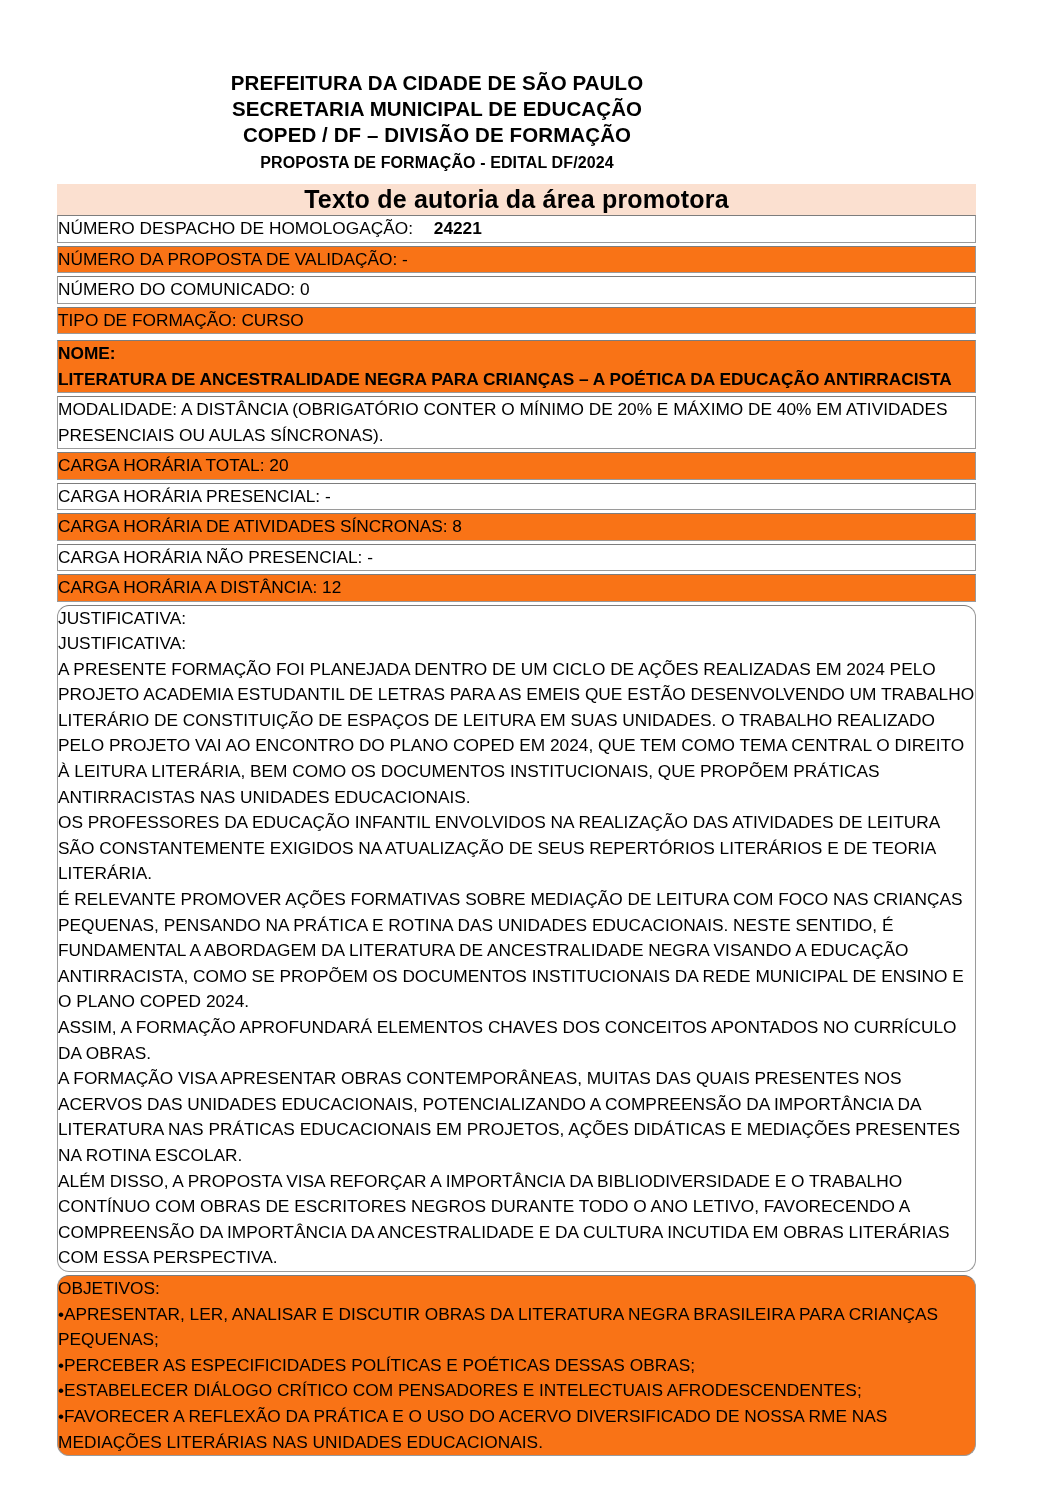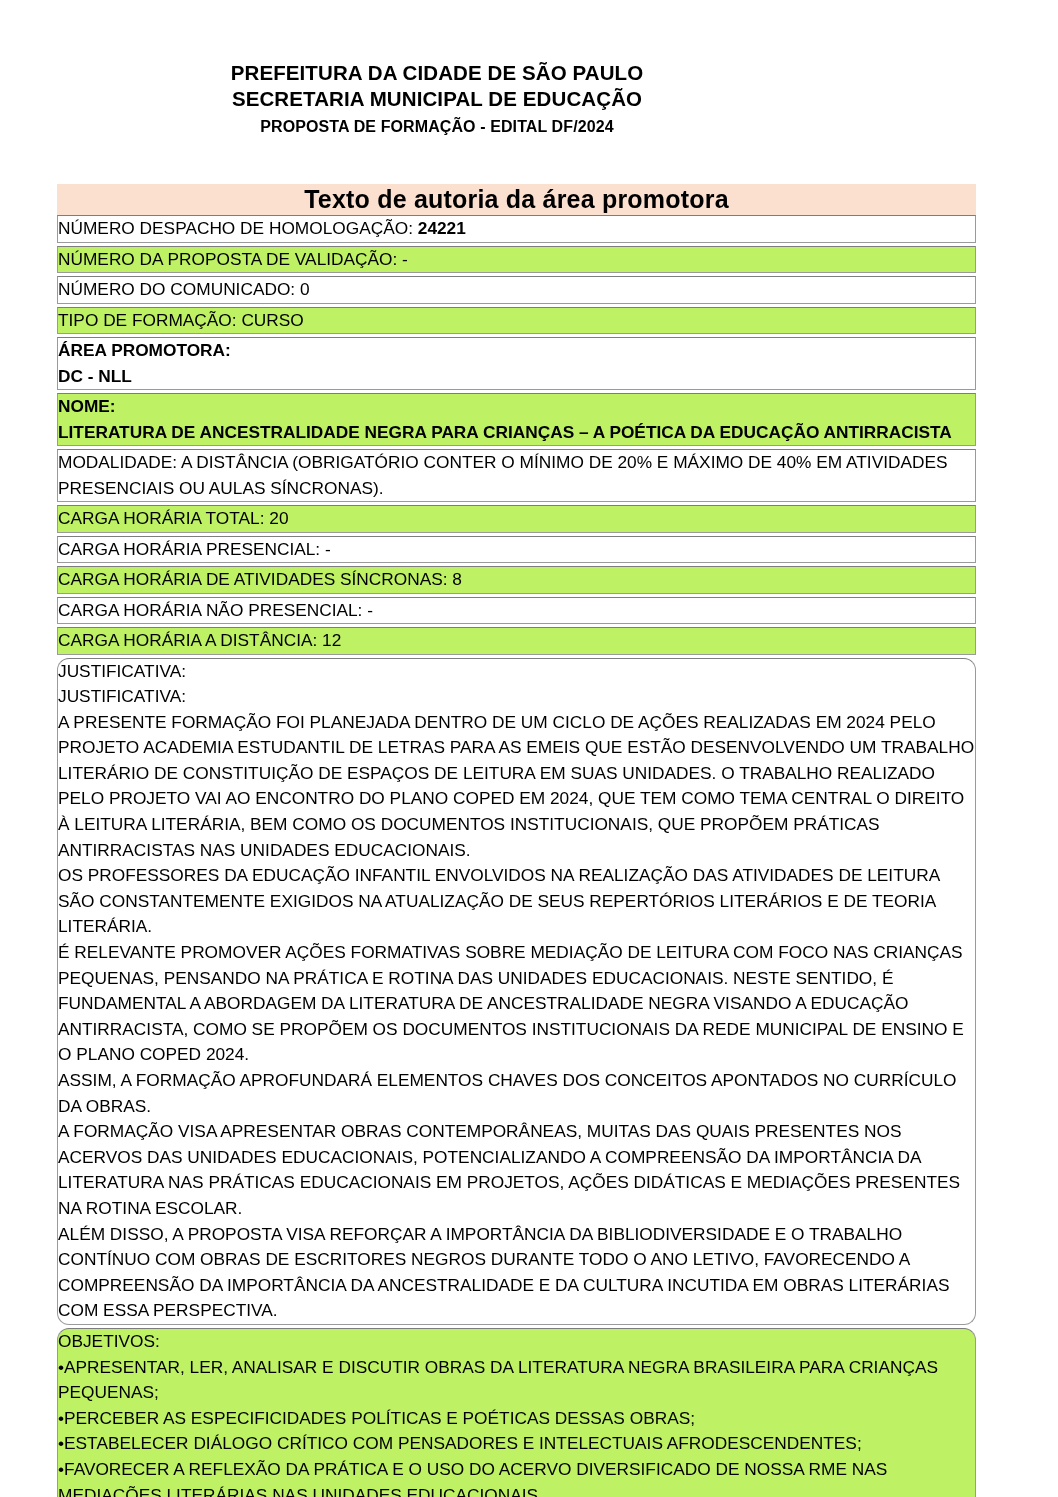--- a/index.html
+++ b/index.html
@@ -13,21 +13,21 @@
     font-family: "Liberation Sans", sans-serif;
     color: #000000;
     overflow: hidden;
   }
 
   .page {
     position: relative;
     width: 874px;
     height: 1497px;
     box-sizing: border-box;
-    padding: 0;
+    padding: 10px;
     background: #ffffff;
   }
 
   
   .doc-heading {
     padding-top: 60px;
     text-align: center;
   }
   .doc-heading .hline {
     font-weight: bold;
@@ -69,24 +69,24 @@
   }
 
   .row-cell {
     border: 1px solid #9a9a9a;
     border-top: 1px solid #7d7d7d;
     box-sizing: border-box;
     padding: 4px 5px 5px 5px;
     font-size: 17.3px;
     line-height: 25.5px;
   }
-  .row-cell.shaded { background: #bef264; }
+  .row-cell.shaded { background: #f97316; }
   .row-cell.plain  { background: #ffffff; }
   .row-cell.bold   { font-weight: bold; }
-  .row-cell .bval  { font-weight: bold; }
+  .row-cell .bval  { font-weight: bold; margin-left: 16px; }
   .row-cell p {
     margin: 0;
   }
   .row-cell.tall {
     line-height: 25.6px;
     border-radius: 12px;
   }
   .spacer-row td {
     height: 3px;
     background: #ffffff;
@@ -97,20 +97,21 @@
   .seg { white-space: pre-wrap; }
 </style>
 </head>
 <body>
 
 <div class="page">
 
   <div class="doc-heading">
     <div class="hline">PREFEITURA DA CIDADE DE SÃO PAULO</div>
     <div class="hline">SECRETARIA MUNICIPAL DE EDUCAÇÃO</div>
+    <div class="hline">COPED / DF – DIVISÃO DE FORMAÇÃO</div>
     <div class="hline big">PROPOSTA DE FORMAÇÃO - EDITAL DF/2024</div>
   </div>
 
   <table class="form-table">
     <tbody>
 
       <tr>
         <td class="band">
           <span class="band-text">Texto de autoria da área promotora</span>
         </td>
@@ -139,26 +140,20 @@
           <td></td>
         </tr>
 
       <tr>
         <td class="row-cell shaded">TIPO DE FORMAÇÃO: CURSO</td>
       </tr>
       <tr class="spacer-row">
           <td></td>
         </tr>
 
-      <tr>
-        <td class="row-cell plain bold">
-          <p>ÁREA PROMOTORA:</p>
-          <p>DC - NLL</p>
-        </td>
-      </tr>
       <tr class="spacer-row">
           <td></td>
         </tr>
 
       <tr>
         <td class="row-cell shaded bold">
           <p>NOME:</p>
           <p>LITERATURA DE ANCESTRALIDADE NEGRA PARA CRIANÇAS – A POÉTICA DA EDUCAÇÃO ANTIRRACISTA</p>
         </td>
       </tr>

